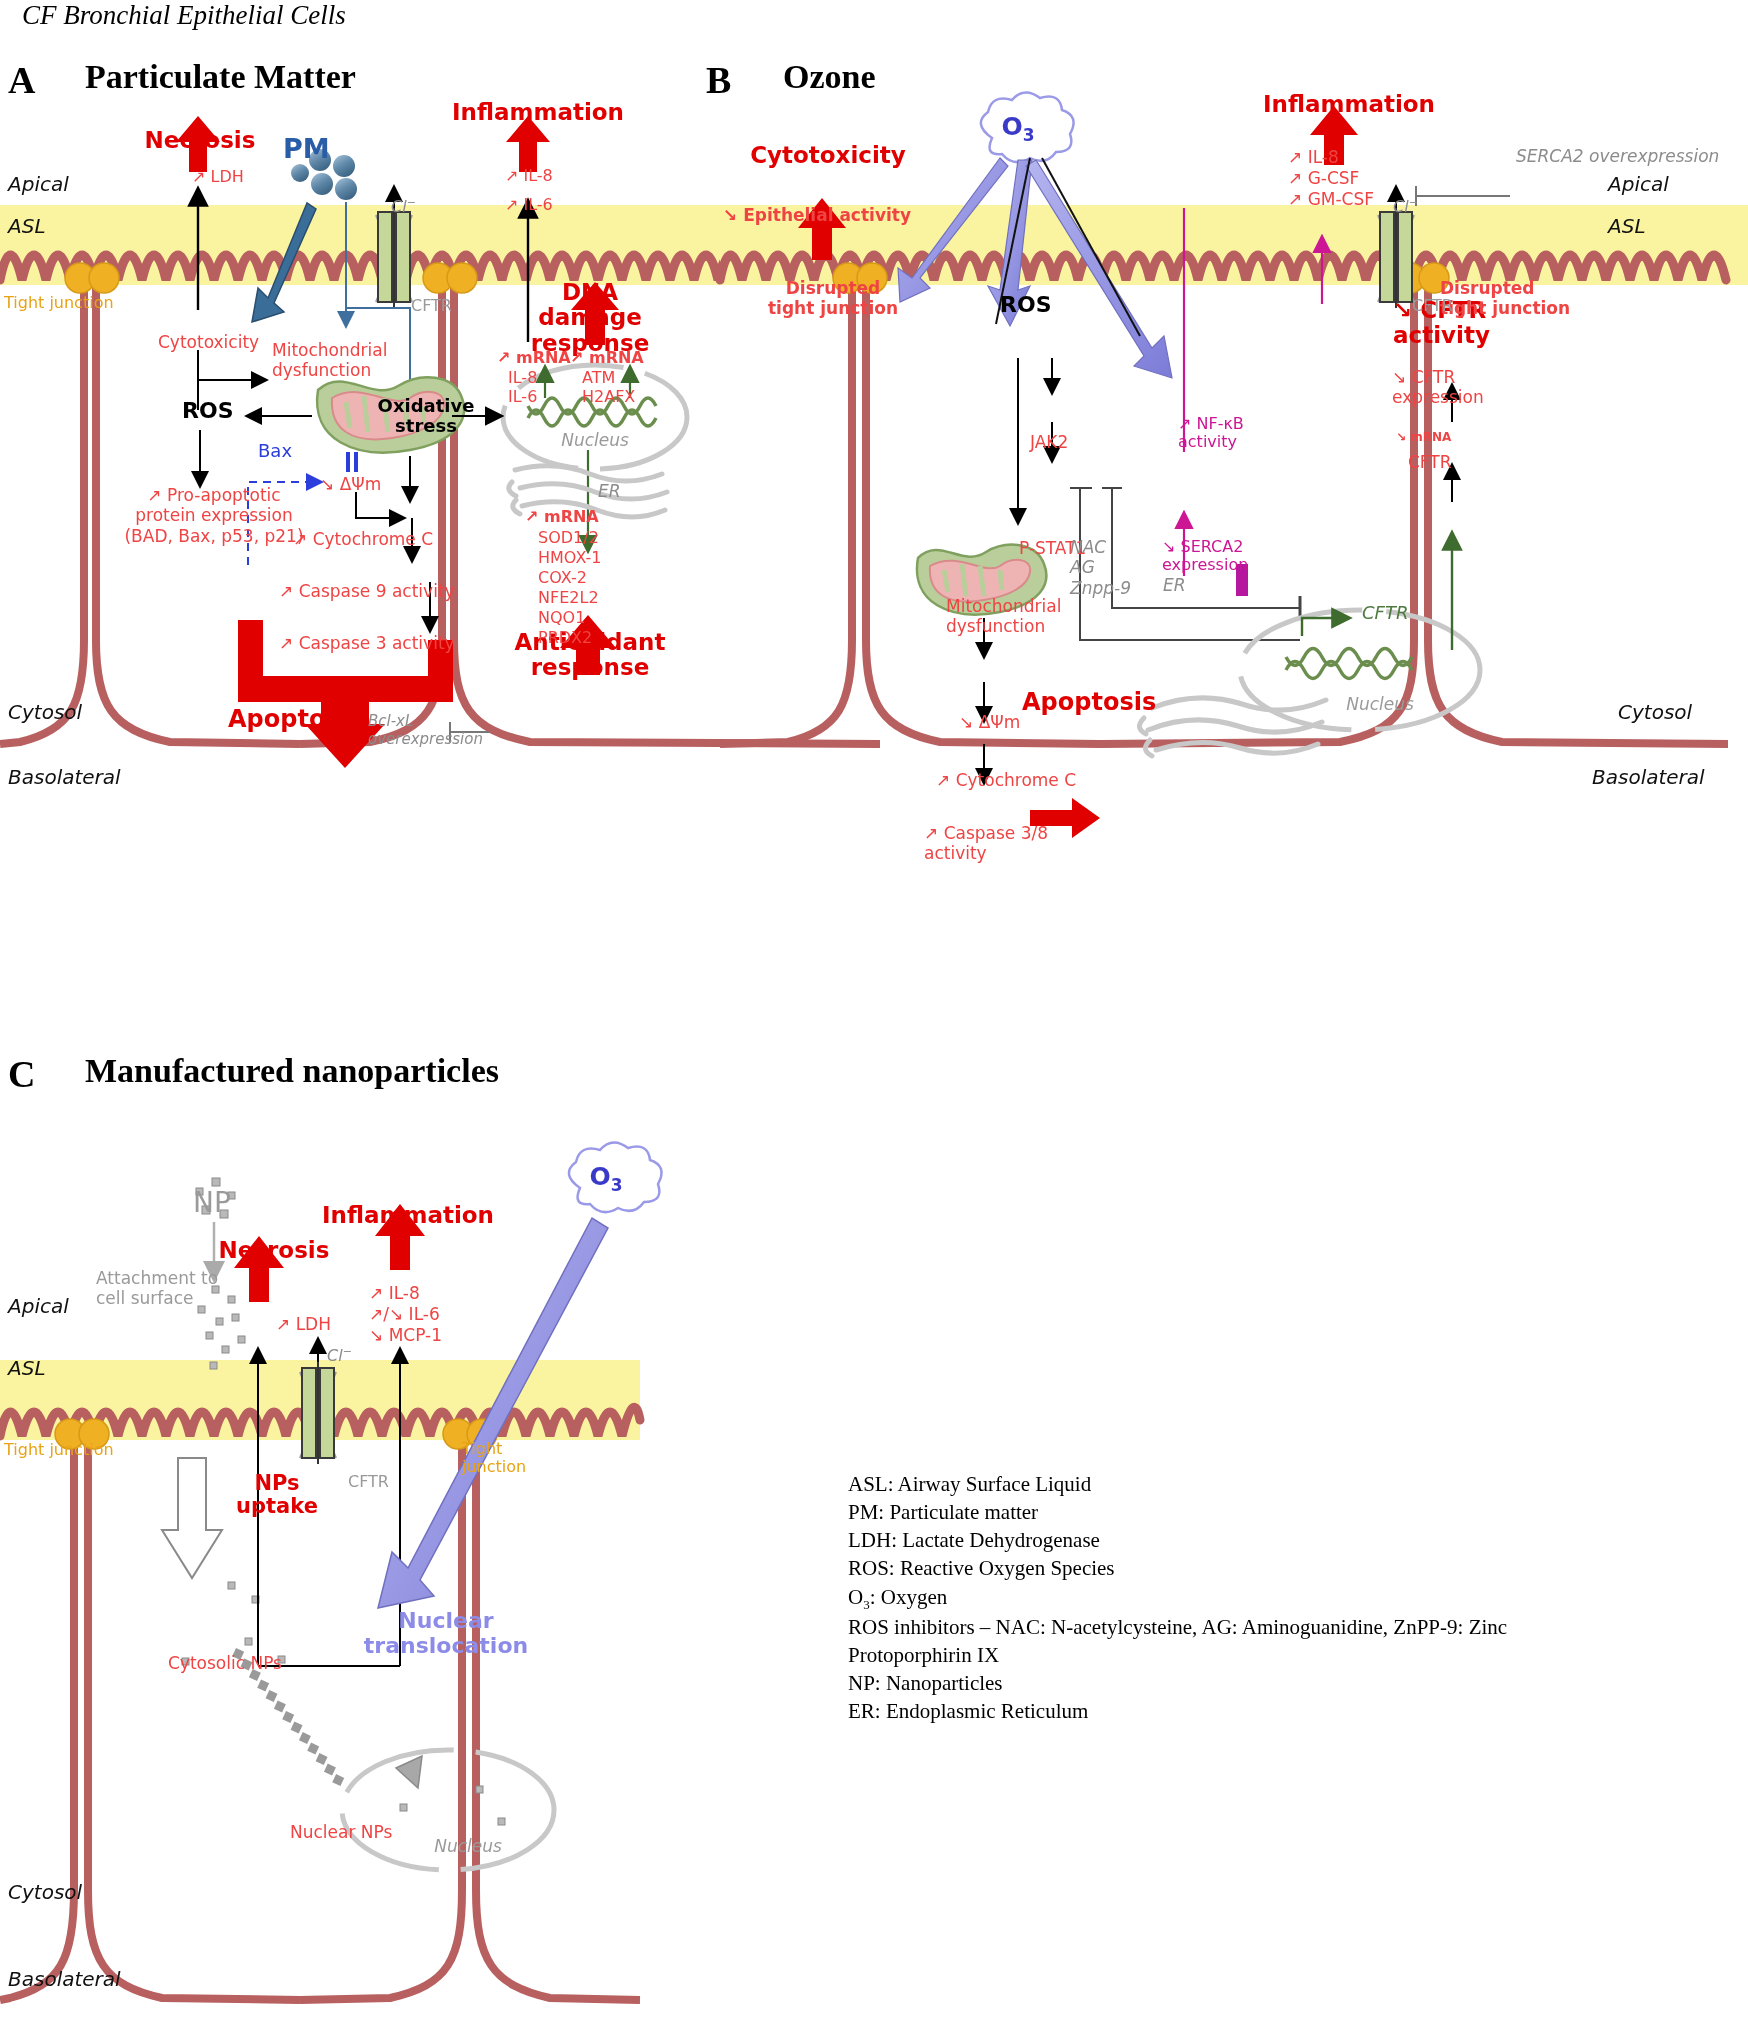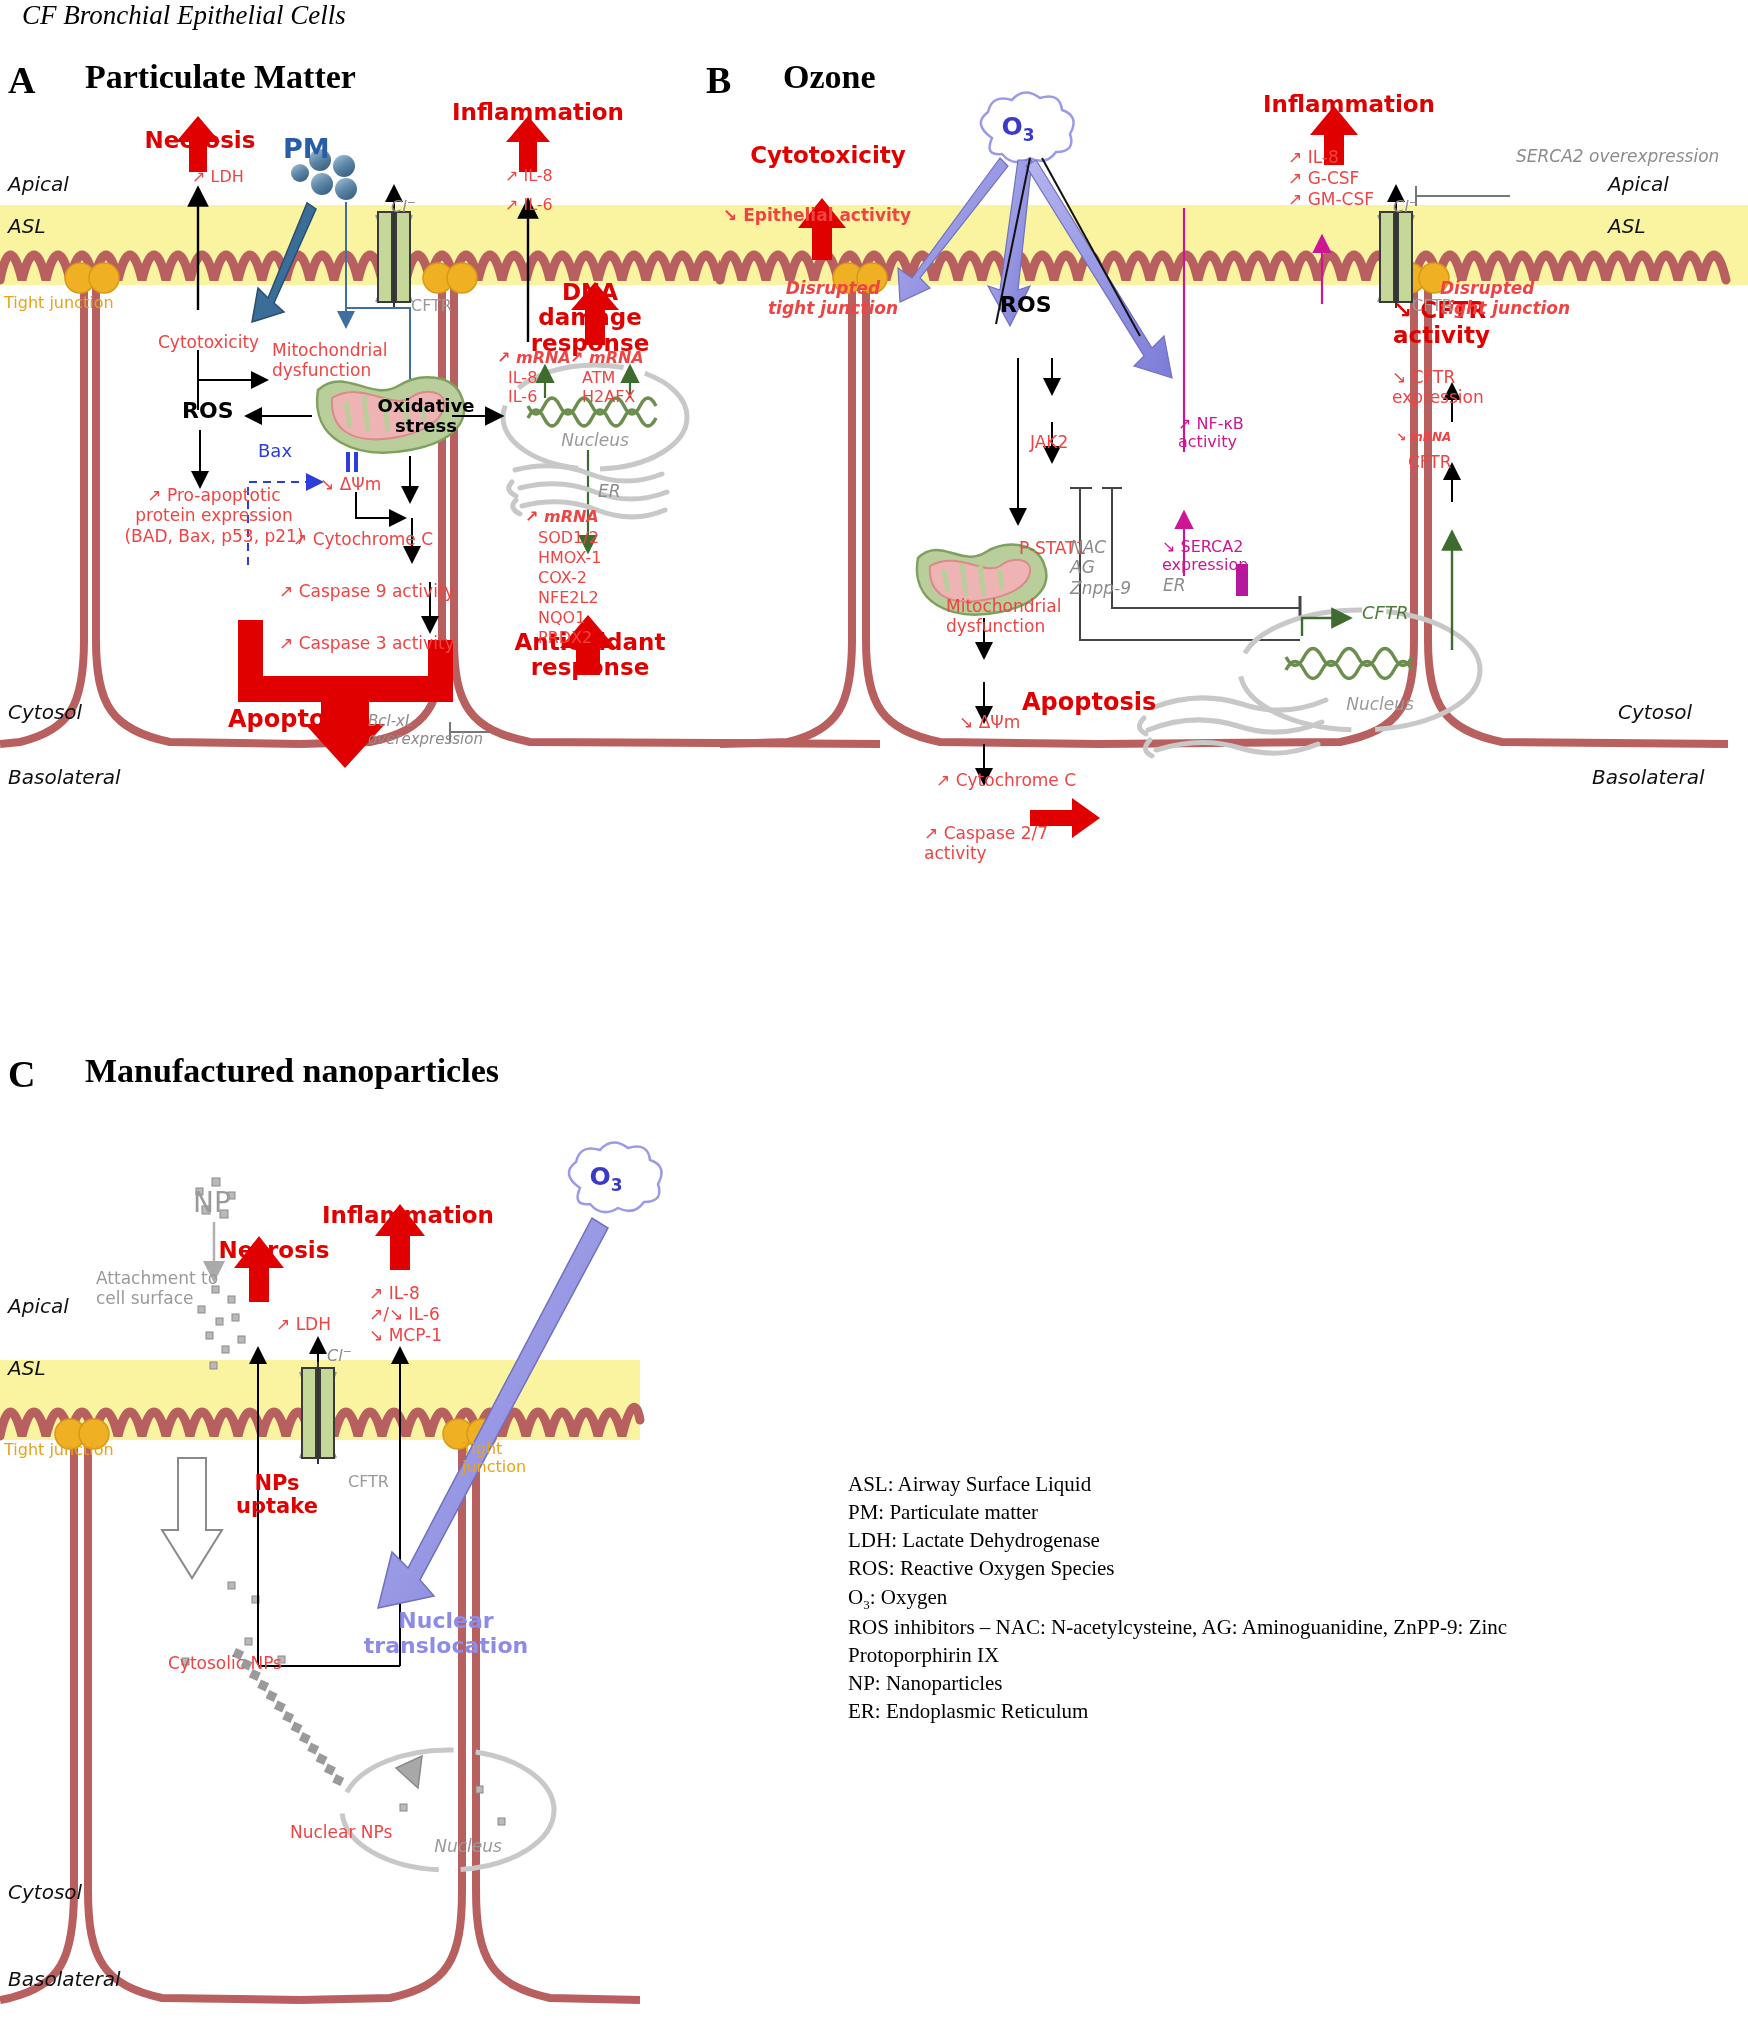--- a/index.html
+++ b/index.html
@@ -3,21 +3,21 @@
 <meta charset="utf-8">
 <style>
   html,body{margin:0;padding:0;background:#fff;}
   body{width:1748px;height:2021px;position:relative;font-family:"DejaVu Sans",sans-serif;}
   .abs{position:absolute;}
   .fig-title{left:22px;top:0px;font-size:27px;font-style:italic;font-family:"Liberation Serif",serif;color:#000;}
   .panel-letter{font-family:"Liberation Serif",serif;font-weight:bold;font-size:38px;color:#000;}
   .panel-title{font-family:"Liberation Serif",serif;font-weight:bold;font-size:34px;color:#000;}
   .redbig{color:#E00000;font-weight:bold;font-size:23px;line-height:1.12;text-align:center;}
   .lbl{font-size:16px;color:#ef4444;line-height:1.18;}
-  .bold{font-weight:bold;font-style:italic;}
+  .bold{font-weight:bold;}
   .gray-it{color:#8c8c8c;font-style:italic;font-size:16px;}
   .gray{color:#9a9a9a;font-size:16px;}
   .side-lbl{font-style:italic;font-size:20px;color:#111;font-family:"DejaVu Sans",sans-serif;}
   .tj-lbl{color:#E8A317;font-size:16px;}
   .magenta{color:#CC1694;font-size:16px;line-height:1.15;}
   .bluetxt{color:#2A5DA8;}
   .lavender{color:#8C8CE8;font-weight:bold;font-size:22px;line-height:1.15;text-align:center;}
   .legend{font-family:"Liberation Serif",serif;font-size:21px;line-height:1.34;color:#000;}
   svg{overflow:visible;}
 </style>
@@ -414,21 +414,21 @@
 expression</div>
 <div class="abs lbl bold" style="left:1396px;top:430px;font-size:12px;">↘ mRNA</div>
 <div class="abs lbl" style="left:1408px;top:452px;font-size:17px;">CFTR</div>
 
 <div class="abs gray-it" style="left:1070px;top:537px;white-space:pre-line;font-size:17px;line-height:1.2;">NAC
 AG
 Znpp-9</div>
 
 <div class="abs lbl" style="left:959px;top:712px;font-size:17px;">↘ ΔΨm</div>
 <div class="abs lbl" style="left:936px;top:770px;font-size:17px;">↗ Cytochrome C</div>
-<div class="abs lbl" style="left:924px;top:824px;white-space:pre-line;font-size:17px;line-height:1.15;">↗ Caspase 2/7
+<div class="abs lbl" style="left:924px;top:824px;white-space:pre-line;font-size:17px;line-height:1.15;">↗ Caspase 3/8
 activity</div>
 
 <div class="abs gray-it" style="left:1163px;top:575px;font-size:17px;">ER</div>
 <div class="abs" style="left:1362px;top:602px;font-size:18px;font-style:italic;color:#4E7A3E;">CFTR</div>
 
 <div class="abs" style="left:8px;top:1052px;">
   <span class="panel-letter">C</span>
 </div>
 <div class="abs" style="left:85px;top:1052px;">
   <span class="panel-title">Manufactured nanoparticles</span>

